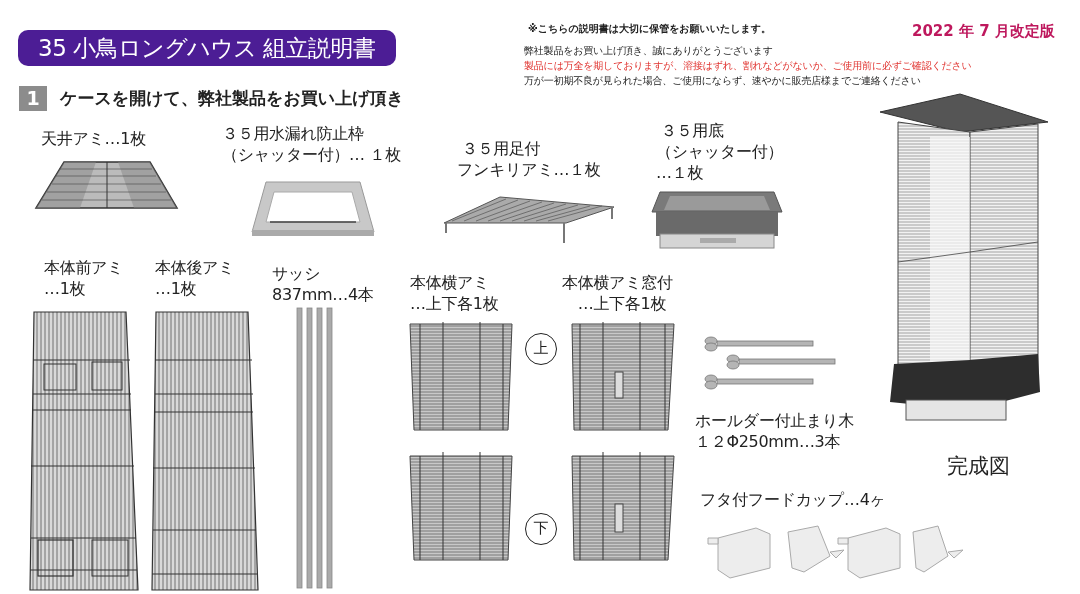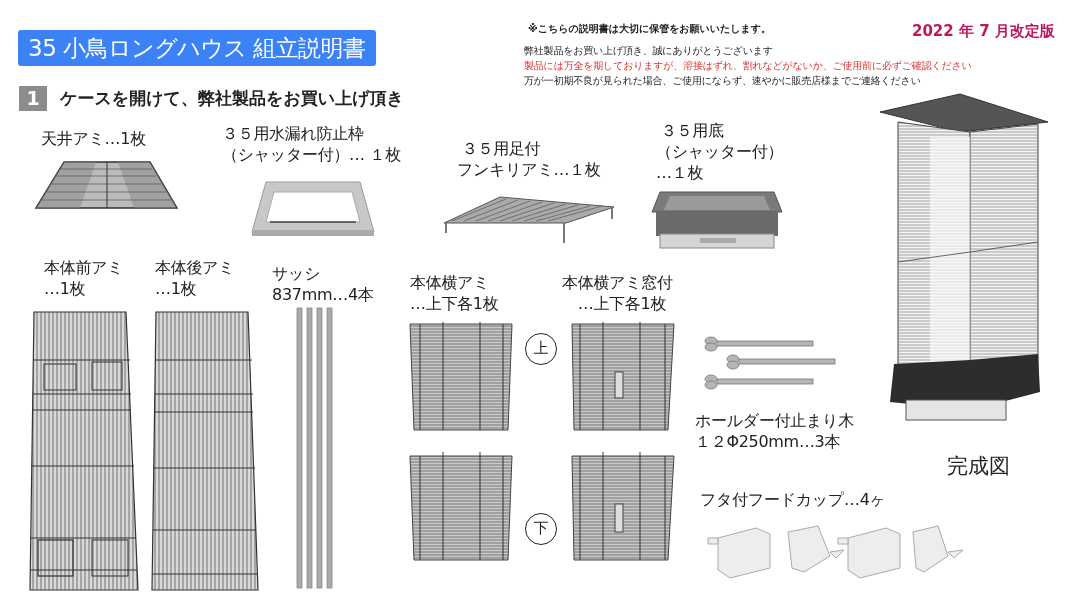--- a/index.html
+++ b/index.html
@@ -1,22 +1,22 @@
 <!DOCTYPE html>
 <html><head>
 <meta charset="utf-8">
 <style>
   * { box-sizing: border-box; margin: 0; padding: 0; }
   html, body { width: 1080px; height: 594px; background: #ffffff; overflow: hidden; }
   body { position: relative; font-family: "DejaVu Sans", "Liberation Sans", sans-serif; color: #222; }
   .abs { position: absolute; }
 
   .title-box {
-    left: 18px; top: 30px; height: 36px; padding: 0 10px;
-    background: #3b82f6; border-radius: 3px; color: #fff;
+    left: 18px; top: 30px; height: 36px; padding: 0 20px;
+    background: #4c1d95; border-radius: 10px; color: #fff;
     font-size: 23px; line-height: 36px; white-space: nowrap; letter-spacing: -0.5px;
   }
   .step-num {
     left: 19px; top: 86px; width: 28px; height: 25px;
     background: #8c8c8c; color: #fff; font-weight: bold; font-size: 19px;
     text-align: center; line-height: 25px;
   }
   .step-text { left: 60px; top: 86px; font-size: 17px; font-weight: bold; line-height: 25px; white-space: nowrap; }
 
   .notice-head { left: 528px; top: 22px; font-size: 10px; font-weight: bold; white-space: nowrap; }

